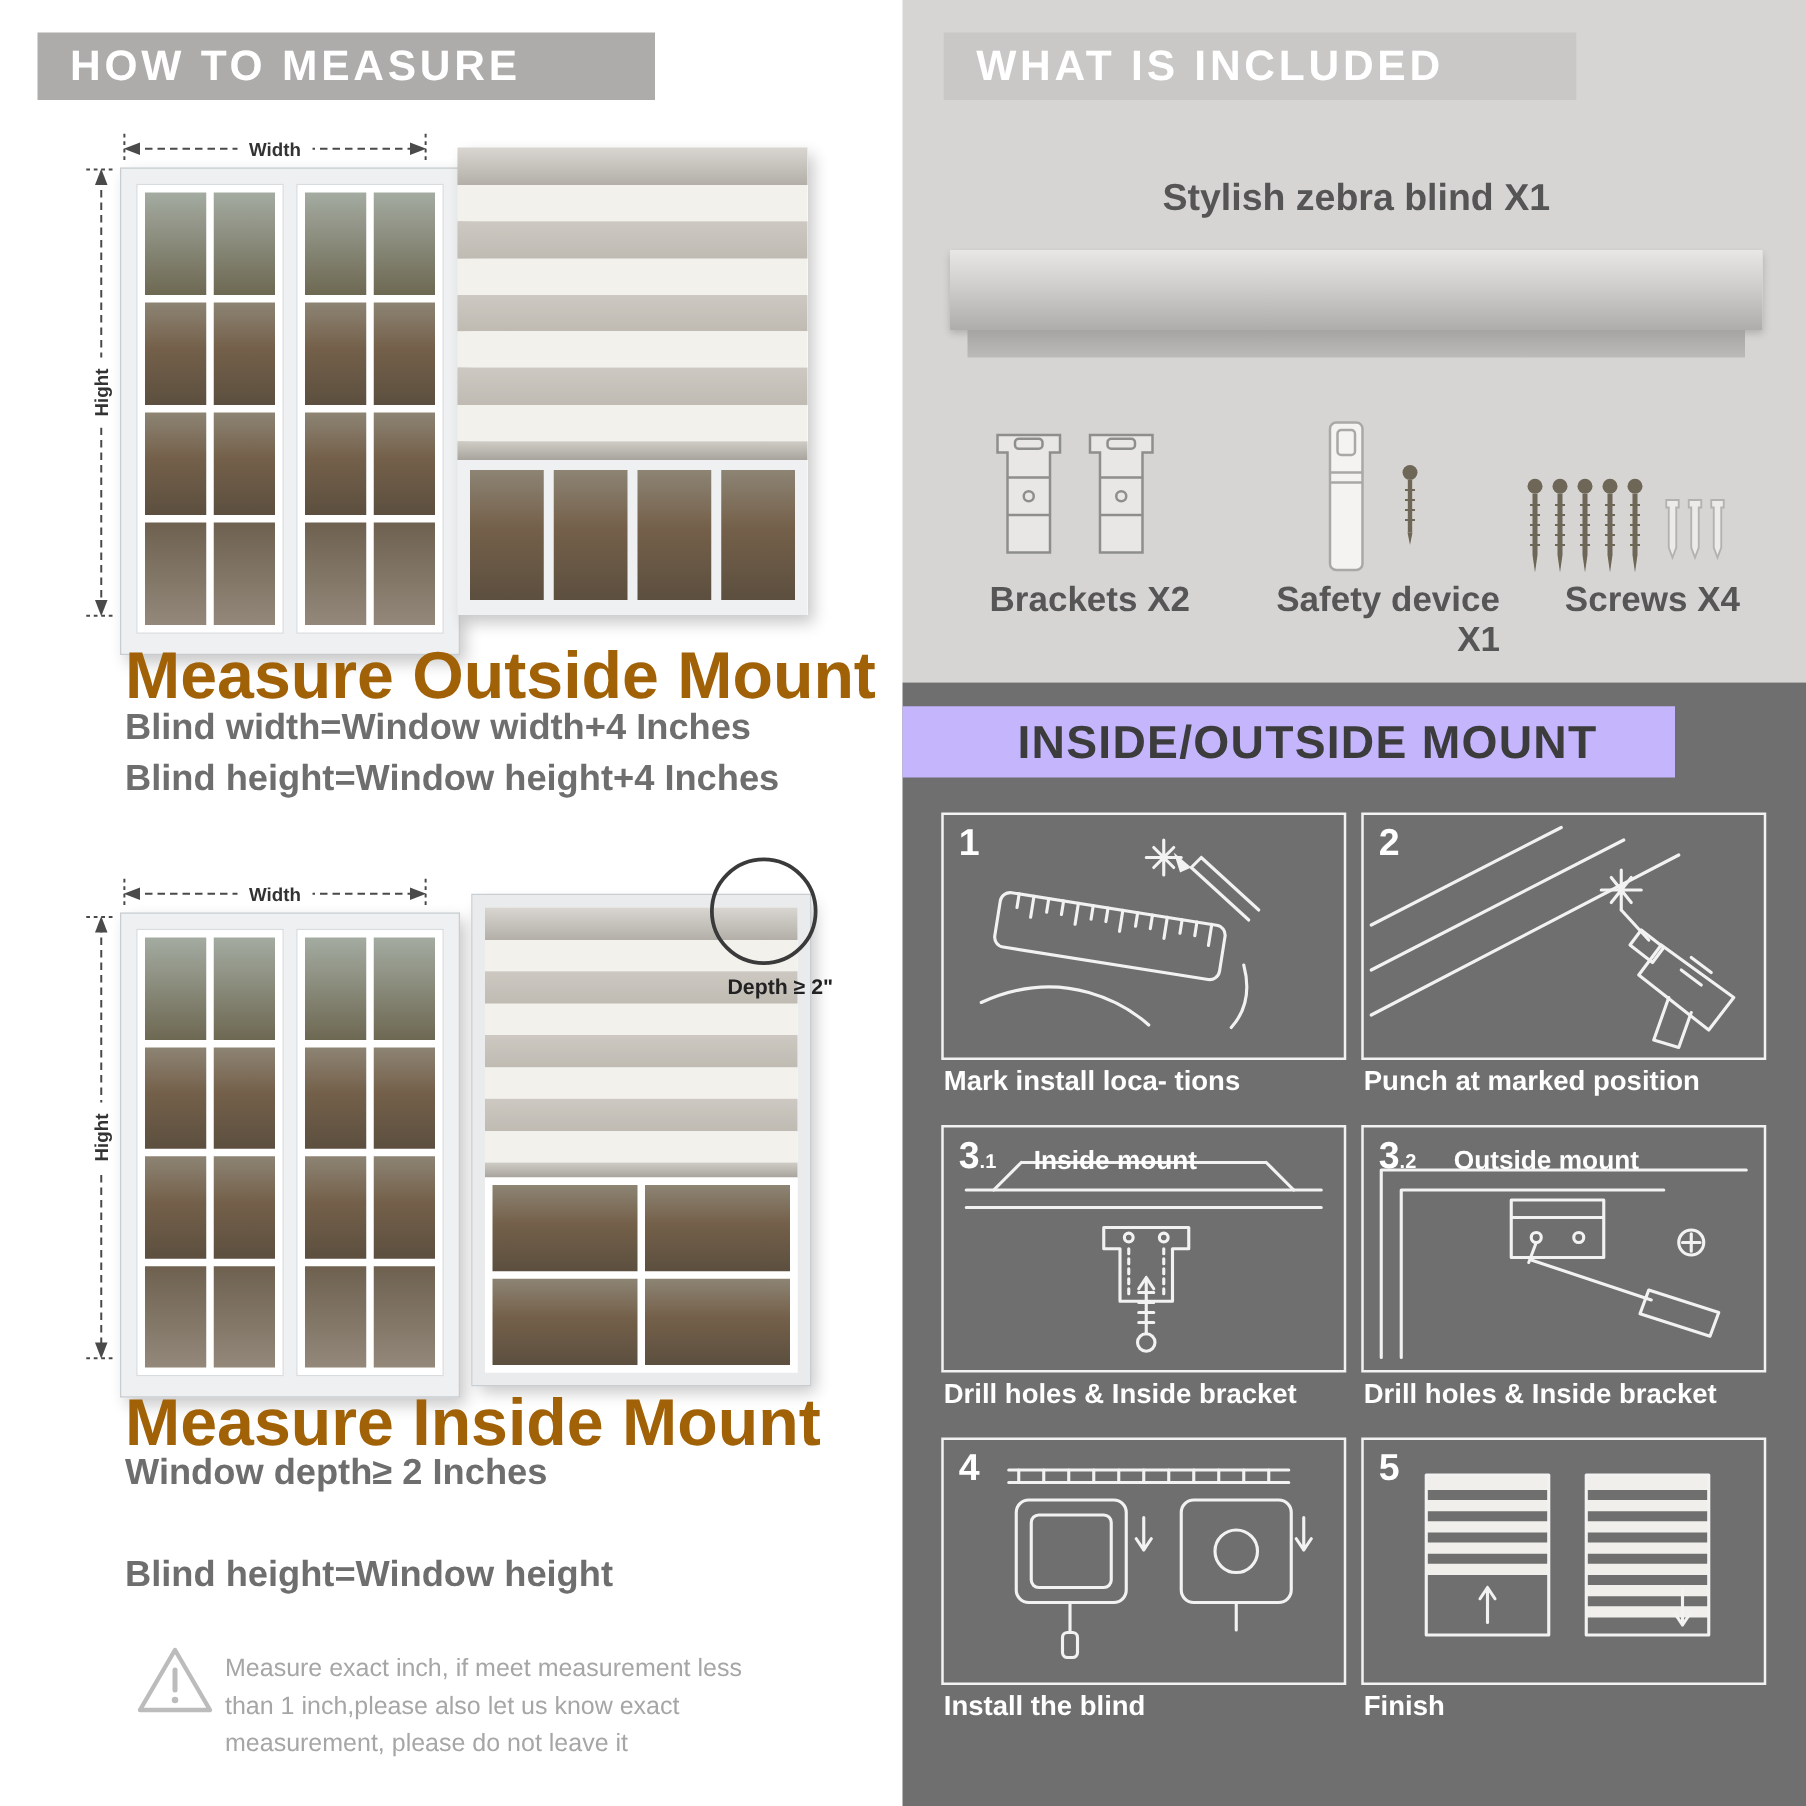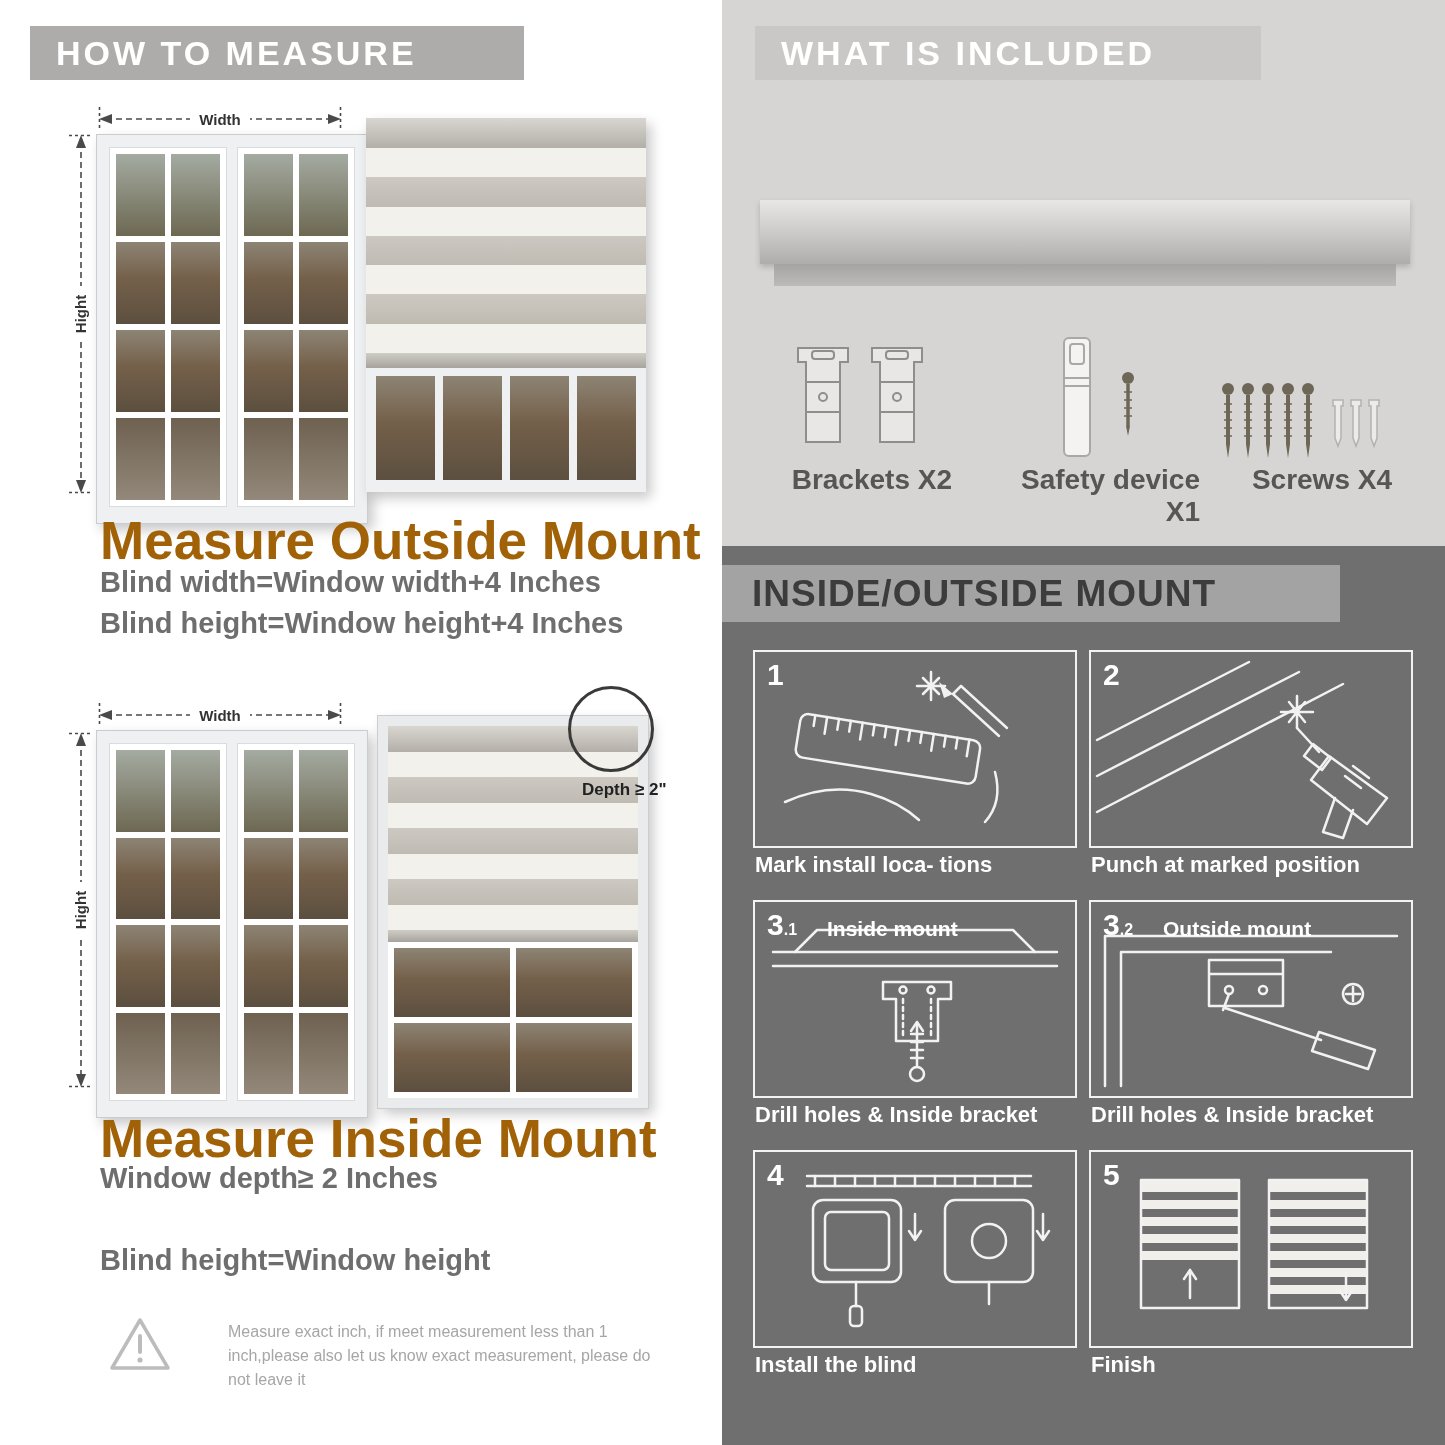--- a/index.html
+++ b/index.html
@@ -5,21 +5,21 @@
   html,body{margin:0;padding:0;}
   #stage{position:relative;width:1445px;height:1445px;background:#ffffff;overflow:hidden;
          font-family:"Liberation Sans",sans-serif;color:#444;padding-left:28px;}
   .abs{position:absolute;}
 
   
   .bar-left{background:#aeacaa;color:#fff;font-size:34px;font-weight:bold;letter-spacing:3px;
             display:flex;align-items:center;padding-left:26px;}
   .section-title{font-size:53px;font-weight:bold;color:#a16207;}
   .formula{font-size:29px;font-weight:bold;color:#6e6e6e;}
-  .warn-text{font-size:16px;color:#a6a6a6;line-height:1.5;margin-left:48px;}
+  .warn-text{font-size:20px;color:#a6a6a6;line-height:1.5;}
 
   .window{background:#eef0f1;border:1px solid #c8cdd1;box-shadow:5px 6px 12px rgba(0,0,0,.22);
           padding:12px 12px 16px;display:flex;gap:10px;}
   .sash{flex:1;background:#fff;border:1px solid #d8dcdf;padding:6px;display:grid;
         grid-template-columns:1fr 1fr;grid-auto-rows:1fr;gap:6px;}
   .pane{background:linear-gradient(180deg,#8d8474 0%,#74604a 45%,#5c4f3f 100%);}
   .sash .pane:nth-child(1),.sash .pane:nth-child(2){background:linear-gradient(180deg,#a4aba1,#6d6852);}
   .sash .pane:nth-child(7),.sash .pane:nth-child(8){background:linear-gradient(180deg,#6e6150,#93887a);}
 
   .blind{display:flex;flex-direction:column;box-shadow:5px 6px 12px rgba(0,0,0,.22);}
@@ -46,22 +46,22 @@
   .light-section{background:#d6d5d3;}
   .dark-section{background:#6f6f6f;}
   .bar-included{background:#c9c8c6;color:#fff;font-size:34px;font-weight:bold;letter-spacing:3px;
                 display:flex;align-items:center;padding-left:26px;text-align:right;}
   .product-label{font-size:30px;font-weight:bold;color:#555;text-align:center;}
   .item-label{font-size:28px;font-weight:bold;color:#565656;text-align:right;}
   .hr-main{height:64px;background:linear-gradient(180deg,#e8e7e5 0%,#cfcecc 45%,#aeadab 100%);
            box-shadow:0 3px 6px rgba(0,0,0,.18);}
   .hr-lip{margin:0 14px;height:22px;background:linear-gradient(180deg,#a5a4a2,#bcbbb9);}
 
-  .bar-mount{background:#a3a3a3;color:#3c3c3c;font-size:37px;font-weight:bold;letter-spacing:1px;
-             display:flex;align-items:center;padding-left:30px;}
+  .bar-mount{background:#c4b5fd;color:#3c3c3c;font-size:37px;font-weight:bold;letter-spacing:1px;
+             display:flex;align-items:center;padding-left:30px;justify-content:center;}
   .panel{position:absolute;width:320px;height:194px;border:2px solid #f2f2f2;}
   .panel-num{position:absolute;top:6px;left:12px;color:#fff;font-size:30px;font-weight:bold;}
   .panel-sub{font-size:16px;}
   .panel-title{position:absolute;top:15px;left:72px;color:#fff;font-size:21px;font-weight:bold;}
   .panel-caption{position:absolute;width:340px;color:#fff;font-size:22px;font-weight:bold;white-space:nowrap;}
   .illus{position:absolute;inset:0;width:100%;height:100%;}
   .wl{stroke:#f2f2f2;stroke-width:2.5;fill:none;stroke-linecap:round;stroke-linejoin:round;}
 </style>
 </head>
 <body>
@@ -223,20 +223,21 @@
     <circle cx="32" cy="46" r="2.6" fill="#bcbcbc"></circle>
   </svg>
   <div class="abs warn-text" style="left:180px;top:1320px;width:448px;">Measure exact inch, if meet measurement less than 1 inch,please also let us know exact measurement, please do not leave it</div>
 
   <div class="abs light-section" style="left:722px;top:0;width:723px;height:546px;"></div>
 
   <div class="abs bar-included" style="left:755px;top:26px;width:480px;height:54px;">
     <span>WHAT IS INCLUDED</span>
   </div>
 
+  <div class="abs product-label" style="left:725px;top:142px;width:720px;">Stylish zebra blind X1</div>
 
   <div class="abs" style="left:760px;top:200px;width:650px;height:88px;">
     <div class="hr-main"></div>
     <div class="hr-lip"></div>
   </div>
 
   <svg class="abs" style="left:792px;top:340px;" width="62" height="112" viewBox="0 0 62 112">
     <path d="M6 8 h50 v14 h-8 v80 h-34 v-80 h-8 z" fill="#e8e7e5" stroke="#8e8e8c" stroke-width="2"></path>
     <g fill="none" stroke="#8e8e8c" stroke-width="2">
       <rect x="20" y="11" width="22" height="8" rx="3"></rect>

